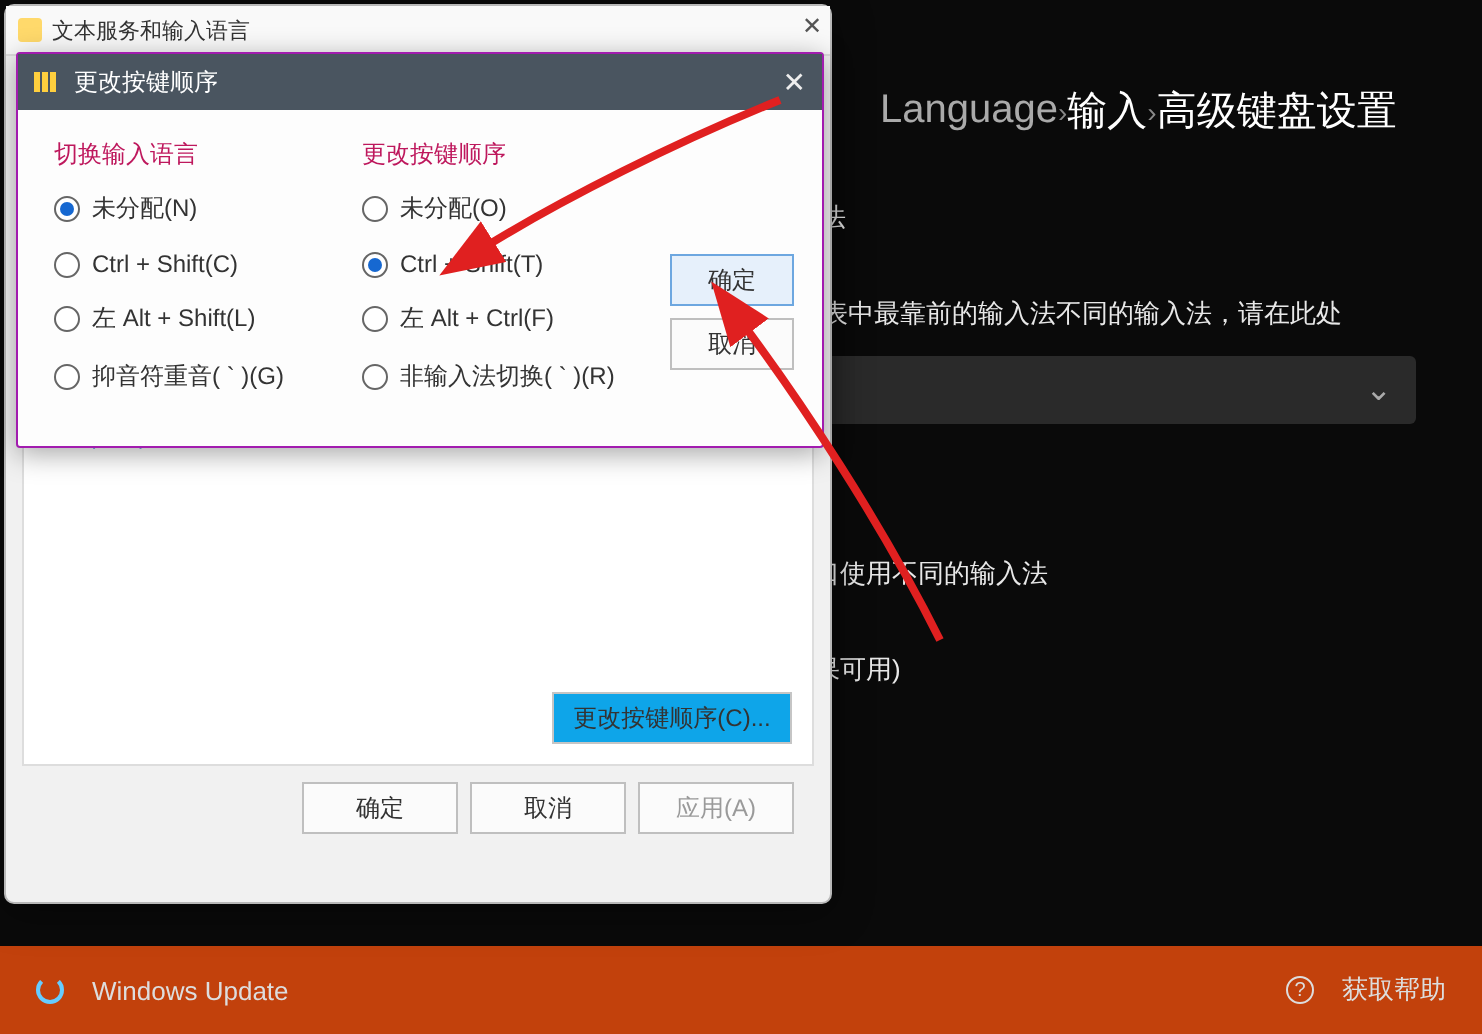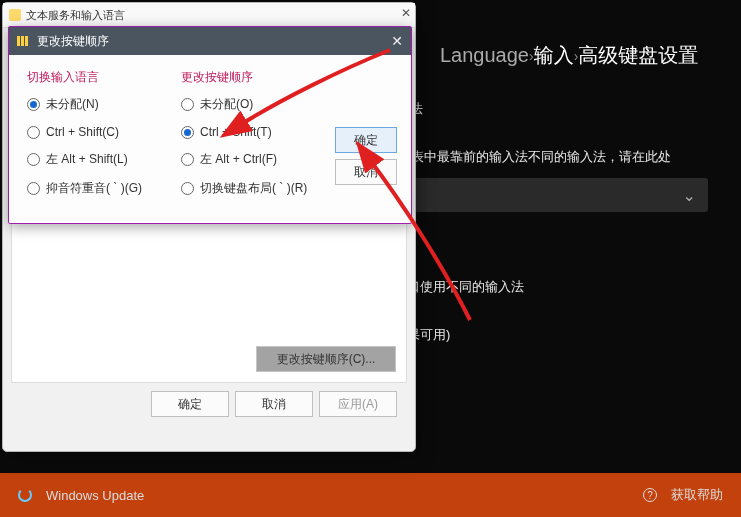--- a/index.html
+++ b/index.html
@@ -32,22 +32,22 @@
 }
 .outer-title { height: 24px; background: #f9f9f9; border-bottom: 1px solid #ddd; display: flex; align-items: center; padding: 12px 6px; font-size: 11px; color: #333; position: relative; }
 .outer-title .icon { width: 12px; height: 12px; background: #ffd96b; border-radius: 2px; margin-right: 5px; }
 .outer-title .close { position: absolute; right: 4px; top: 3px; font-size: 12px; color: #555; cursor: pointer; }
 
 .outer-body { padding: 8px; }
 .outer-content { background: #fff; border: 1px solid #ddd; height: 345px; margin-top: 2px; position: relative; }
 .inner-row-text { position: absolute; top: 172px; left: 10px; right: 10px; font-size: 11px; color: #0b63c4; display: flex; justify-content: space-between; }
 
 .change-seq-btn {
-  position: absolute; bottom: 10px; right: 10px; width: 140px; height: 26px;
-  background: #a3a3a3; border: 1px solid #c5c5c5; font-size: 12px; color: #333;
+  position: absolute; bottom: 10px; right: 10px; width: 120px; height: 26px;
+  background: #0ea5e9; border: 1px solid #c5c5c5; font-size: 12px; color: #333;
   display: flex; align-items: center; justify-content: center; cursor: pointer;
 }
 
 .outer-buttons { display: flex; justify-content: flex-end; gap: 6px; padding: 8px 10px 0; }
 .outer-buttons button {
   width: 78px; height: 26px; background: #fbfbfb; border: 1px solid #bfbfbf;
   font-size: 12px; color: #333; cursor: pointer;
 }
 .outer-buttons button.disabled { color: #9a9a9a; }
 
@@ -171,21 +171,21 @@
       <div class="radio-row">
         <span class="radio checked"></span>
         <span>Ctrl + Shift(T)</span>
       </div>
       <div class="radio-row">
         <span class="radio"></span>
         <span>左 Alt + Ctrl(F)</span>
       </div>
       <div class="radio-row">
         <span class="radio"></span>
-        <span>切换键盘布局( ` )(R)</span>
+        <span>非输入法切换( ` )(R)</span>
       </div>
     </div>
     <div class="btn-col">
       <button class="primary">确定</button>
       <button>取消</button>
     </div>
   </div>
 </div>
 
 <div class="arrow" style="left:230px; top:40px;">

